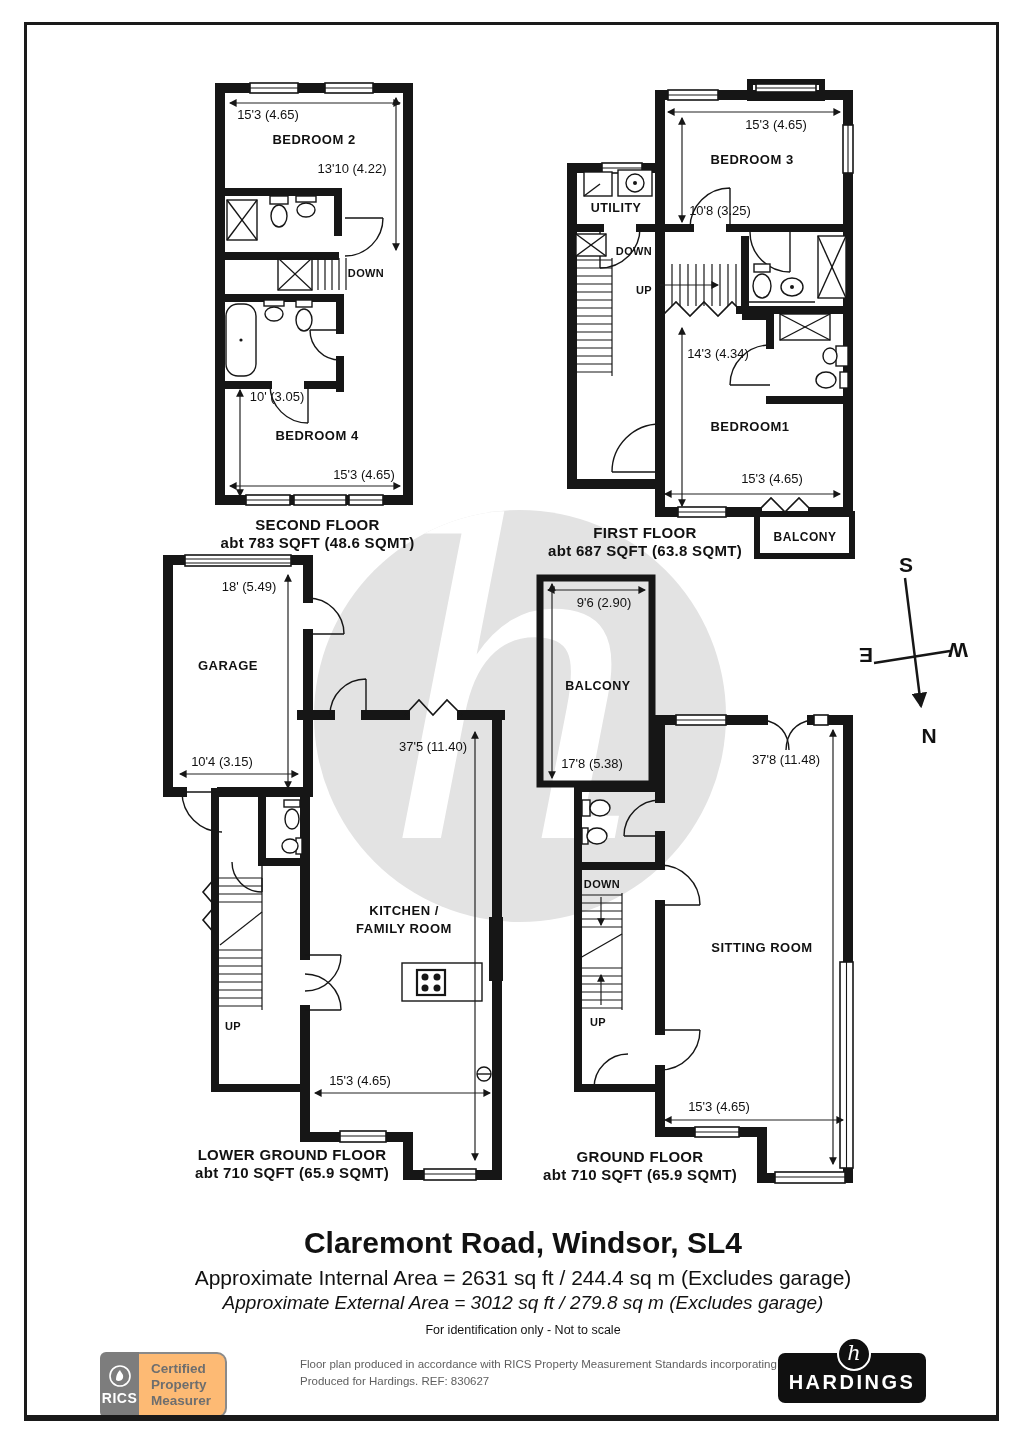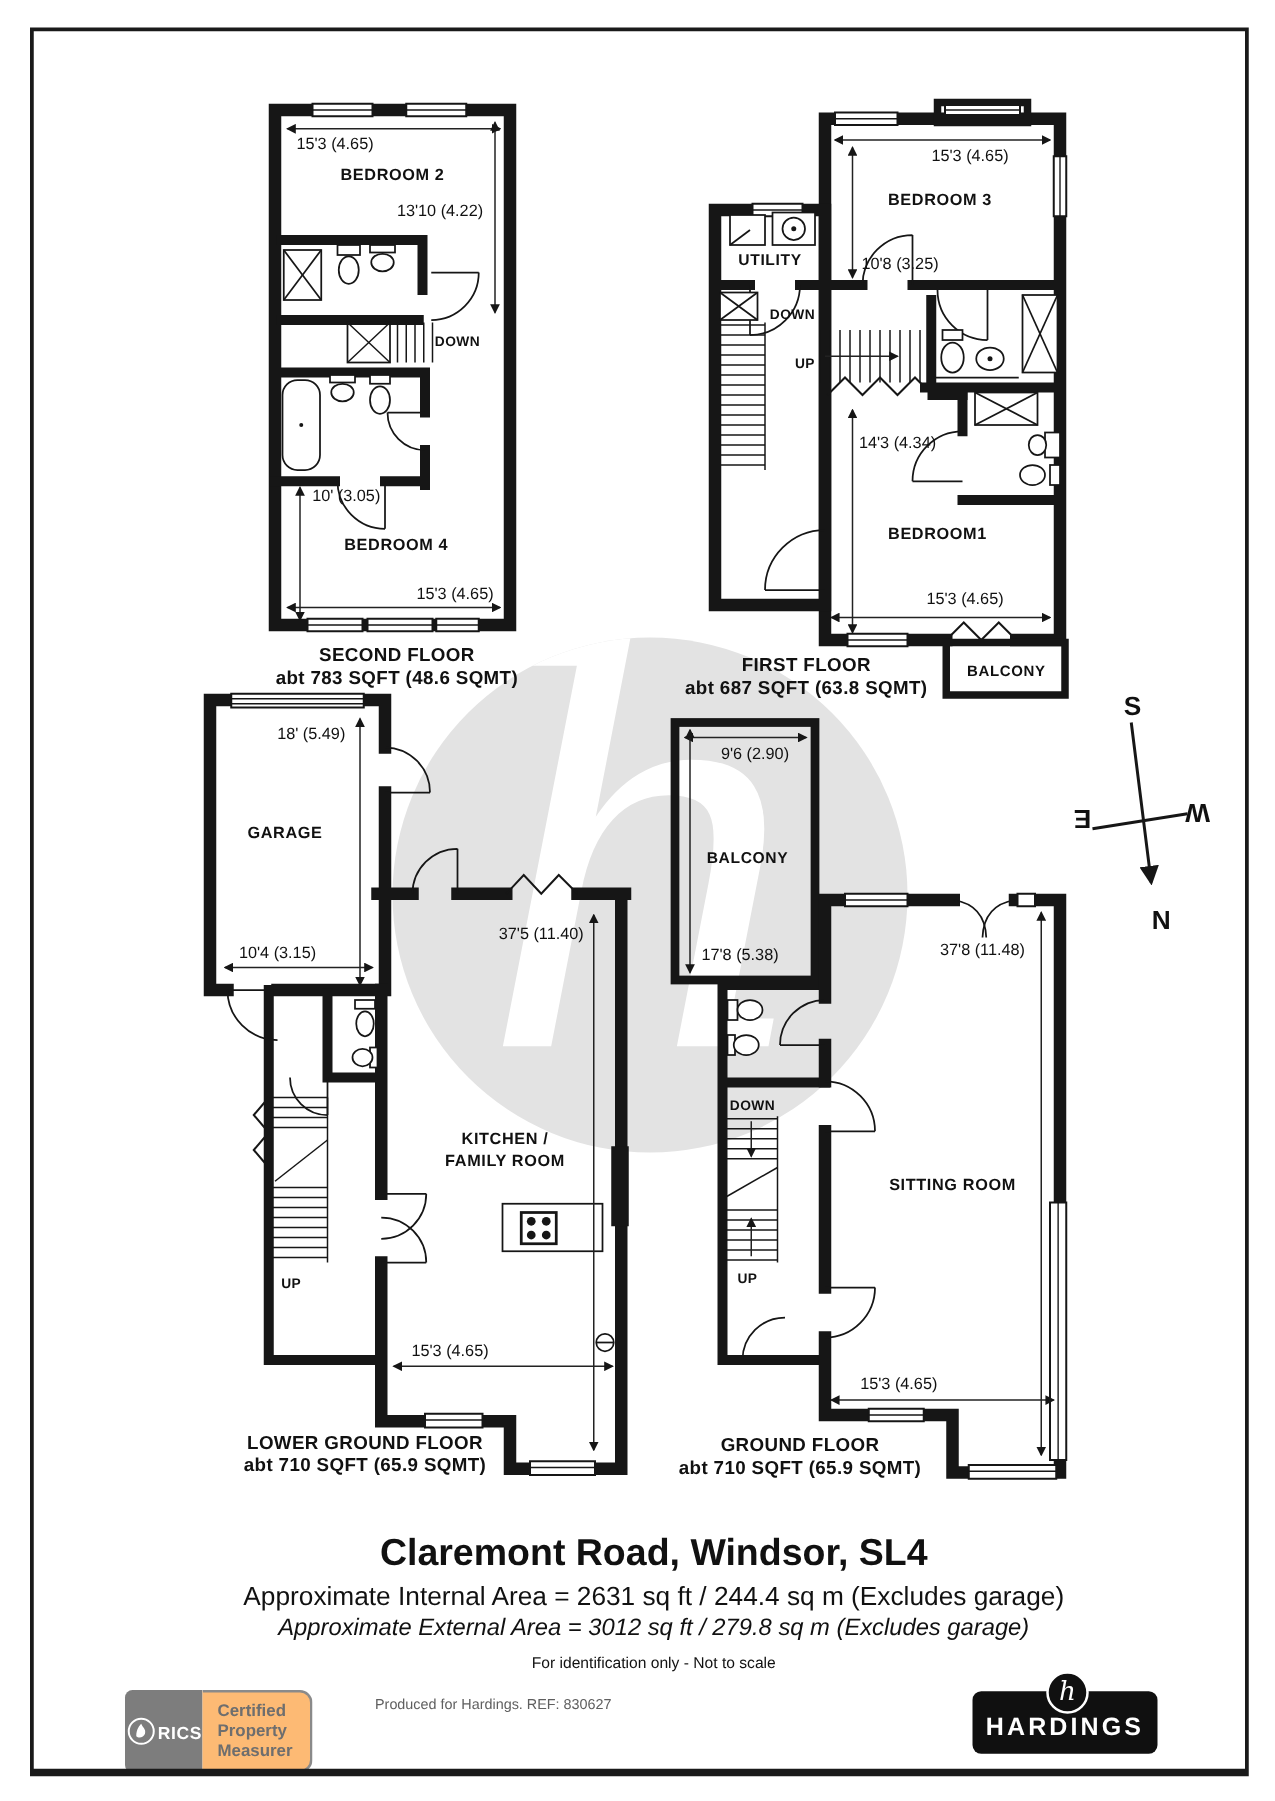--- a/index.html
+++ b/index.html
@@ -21,21 +21,21 @@
   text.dimt{font:400 13px "Liberation Sans",sans-serif;fill:#111;text-anchor:middle;}
   text.small{font:700 11px "Liberation Sans",sans-serif;letter-spacing:.4px;fill:#111;text-anchor:middle;}
   text.cmp{font:700 21px "Liberation Sans",sans-serif;fill:#111;text-anchor:middle;}
   .floor-label{position:absolute;z-index:3;text-align:center;font:700 15px "Liberation Sans",sans-serif;letter-spacing:.3px;line-height:17.5px;color:#111;}
   .centered{position:absolute;left:0;width:100%;text-align:center;color:#111;z-index:3;padding-left:13px;}
   .addr{top:1226px;font-size:30px;font-weight:700;}
   .area1{top:1266px;font-size:21px;}
   .area2{top:1292px;font-size:19px;font-style:italic;}
   .note{top:1323px;font-size:12.5px;}
   .rics{position:absolute;left:100px;top:1352px;display:flex;z-index:3;}
-  .rics-tile{width:62px;height:66px;background:#7d7d7d;border-radius:6px 0 0 6px;display:flex;flex-direction:row;align-items:center;justify-content:center;}
+  .rics-tile{width:39px;height:66px;background:#7d7d7d;border-radius:6px 0 0 6px;display:flex;flex-direction:column;align-items:center;justify-content:center;}
   .rics-tile .brand{color:#fff;font-weight:700;font-size:14px;letter-spacing:.5px;margin-top:2px;}
   .rics-cert{height:66px;box-sizing:border-box;border:2px solid #8a8a8a;border-left:none;border-radius:0 10px 10px 0;background:#fdba74;padding:7px 14px 0 12px;color:#6e6e6e;font-weight:700;font-size:13.5px;line-height:16px;}
   .disclaimer{position:absolute;left:300px;top:1356px;width:480px;font-size:11.5px;color:#5f5f5f;line-height:16.5px;z-index:3;}
   .hardings{position:absolute;left:778px;top:1337px;width:148px;z-index:3;}
   .hardings .box{position:absolute;top:16px;left:0;width:148px;height:50px;background:#101010;border-radius:7px;display:flex;align-items:flex-end;justify-content:center;}
   .hardings .box span{color:#fff;font-weight:700;font-size:20px;letter-spacing:2.5px;margin-bottom:9px;}
   .hardings .circ{position:absolute;top:0;left:59px;width:30px;height:30px;background:#101010;border:2px solid #fff;border-radius:50%;display:flex;align-items:center;justify-content:center;z-index:2;}
   .hardings .circ span{color:#fff;font-family:"DejaVu Serif",serif;font-style:italic;font-size:21px;line-height:1;margin-top:-2px;}
 </style>
 </head>
@@ -414,20 +414,21 @@
     <div class="brand">RICS</div>
   </div>
   <div class="rics-cert">
     <div>Certified</div>
     <div>Property</div>
     <div>Measurer</div>
   </div>
 </div>
 
 <div class="disclaimer">
+  <div>Floor plan produced in accordance with RICS Property Measurement Standards incorporating</div>
   <div>Produced for Hardings.   REF:  830627</div>
 </div>
 
 <div class="hardings">
   <div class="box">
     <span>HARDINGS</span>
   </div>
   <div class="circ">
     <span>h</span>
   </div>

